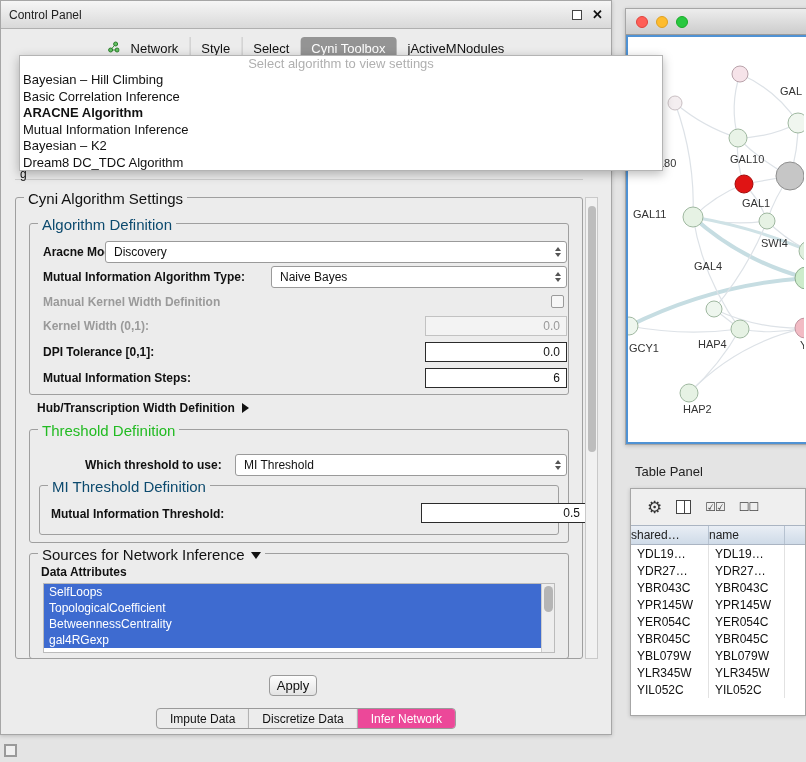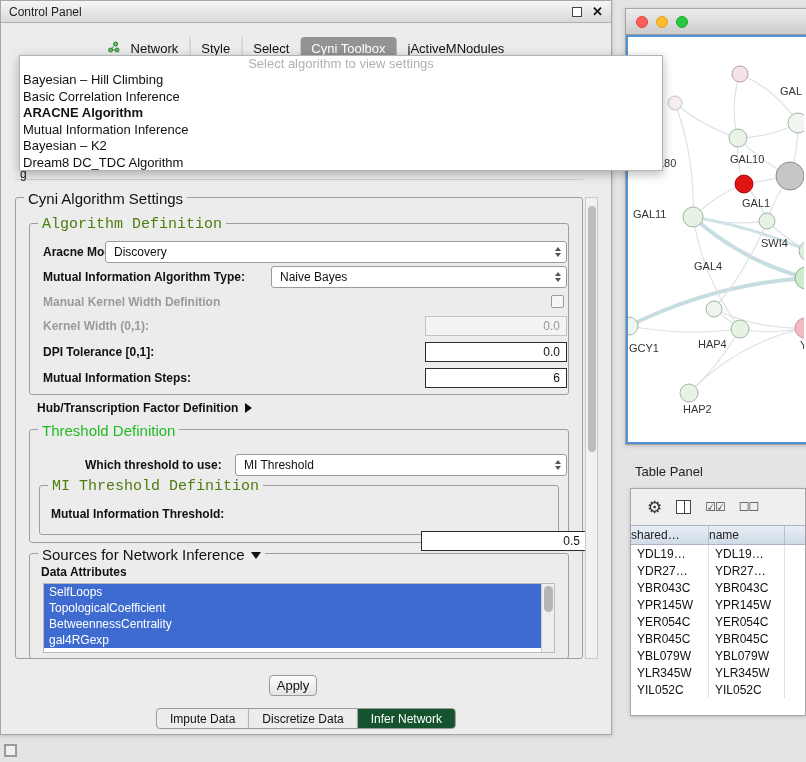--- a/index.html
+++ b/index.html
@@ -8,21 +8,21 @@
     position:relative; overflow:hidden;
     background:#e4e4e4;
     font-family:"Liberation Sans", sans-serif;
     font-size:12px; color:#111;
   }
   .abs { position:absolute; }
 
   
   .win { position:absolute; background:#ececec; border:1px solid #a6a6a6; box-shadow:0 1px 4px rgba(0,0,0,.18); }
   .titlebar {
-    position:absolute; left:0; right:0; top:0; height:22px;
+    position:absolute; left:0; right:0; top:0; height:28px;
     background:linear-gradient(#f6f6f6,#d9d9d9);
     border-bottom:1px solid #b0b0b0;
     display:flex; align-items:center; padding:0 8px; font-size:12px; color:#222;
   }
   .tb-icons { margin-left:auto; display:flex; align-items:center; gap:10px; }
   .float-ic { width:10px; height:10px; border:1.5px solid #444; background:#fff; }
   .close-ic { font-weight:bold; font-size:13px; color:#111; line-height:10px; }
 
   
   .ttabs { position:absolute; top:36px; left:50%; transform:translateX(-50%); display:flex; align-items:center; height:23px; }
@@ -38,21 +38,21 @@
     background:#fff; border:1px solid #b4b4b4; box-shadow:0 3px 10px rgba(0,0,0,.28);
     z-index:10; overflow:hidden;
   }
   .popup .ph { height:16px; line-height:16px; text-align:center; color:#b0b0b0; font-size:13px; }
   .algo-item { height:16.5px; line-height:16.5px; padding-left:3px; font-size:13px; color:#111; white-space:nowrap; }
   .algo-item.sel { font-weight:bold; }
 
   
   .grp { position:absolute; border:1px solid #9f9f9f; border-radius:3px; }
   .grp-lbl { position:absolute; top:-8px; left:8px; background:#ececec; padding:0 4px; font-size:15px; white-space:nowrap; }
-  .blue { color:#4d7c0f;font-family:Liberation Mono, monospace; }
+  .blue { color:#0c4a6e; }
   .green { color:#22bb22; }
 
   .bl { position:absolute; font-weight:bold; font-size:12px; white-space:nowrap; }
   .bl.dis { color:#9a9a9a; }
 
   
   .combo { position:absolute; height:22px; background:#fff; border:1px solid #9a9a9a; border-radius:3px;
            display:flex; align-items:center; padding:0 24px 0 8px; font-size:12px; }
   .arrows { position:absolute; right:5px; top:50%; transform:translateY(-50%);
             display:flex; flex-direction:column; align-items:center; gap:2px; }
@@ -78,21 +78,21 @@
   .v-scroll .thumb { position:absolute; left:2px; width:8px; background:#bdbdbd; border-radius:4px; }
 
   .btn { position:absolute; height:21px; border:1px solid #9a9a9a; border-radius:4px;
          background:linear-gradient(#fdfdfd,#e3e3e3); font-size:13px;
          display:flex; align-items:center; justify-content:center; }
 
   .btabs { position:absolute; top:707px; left:50%; transform:translateX(-50%);
            display:flex; border:1px solid #9a9a9a; border-radius:4px; overflow:hidden; background:#ececec; height:21px; }
   .btab { padding:0 13px; display:flex; align-items:center; font-size:12px; border-left:1px solid #b0b0b0; white-space:nowrap; }
   .btab:first-child { border-left:none; }
-  .btab.sel { background:#14532d; color:#fff; }
+  .btab.sel { background:#ec4899; color:#fff; }
 
   
   #net-win { left:625px; top:8px; width:200px; height:437px; background:#d8d8d8; }
   #net-title { height:26px; background:linear-gradient(#ededed,#cccccc); border-bottom:1px solid #9a9a9a;
                display:flex; align-items:center; padding:0 10px; gap:8px; }
   .tl { width:12px; height:12px; border-radius:50%; }
   .tl.red { background:#ff5f57; border:1px solid #e0443e; }
   .tl.yel { background:#febc2e; border:1px solid #dea123; }
   .tl.grn { background:#28c840; border:1px solid #1aab29; }
   #net-canvas { position:absolute; left:0; top:26px; right:0; bottom:0; background:#fff; border:2px solid #4f92d4; overflow:hidden; }
@@ -220,42 +220,42 @@
   <div class="field" style="left:424px;top:341px;width:142px;">
     <span>0.0</span>
   </div>
 
   <span class="bl" style="left:42px;top:370px;">Mutual Information Steps:</span>
   <div class="field" style="left:424px;top:367px;width:142px;">
     <span>6</span>
   </div>
 
   <div class="abs" style="left:36px;top:400px;display:flex;align-items:center;">
-    <span class="bl" style="position:static;">Hub/Transcription Factor Definition</span>
+    <span class="bl" style="position:static;">Hub/Transcription Width Definition</span>
     <span class="tri-right"></span>
   </div>
 
   <div class="grp" style="left:28px;top:428px;width:540px;height:114px;">
     <span class="grp-lbl green">Threshold Definition</span>
   </div>
 
   <span class="bl" style="left:84px;top:457px;">Which threshold to use:</span>
   <div class="combo" style="left:234px;top:453px;width:332px;">
     <span>MI Threshold</span>
     <span class="arrows">
         <i class="up"></i>
         <i class="dn"></i>
       </span>
   </div>
 
   <div class="grp" style="left:38px;top:484px;width:520px;height:50px;">
     <span class="grp-lbl blue">MI Threshold Definition</span>
   </div>
   <span class="bl" style="left:50px;top:506px;">Mutual Information Threshold:</span>
-  <div class="field" style="left:420px;top:502px;width:166px;margin-top:28px;">
+  <div class="field" style="left:420px;top:502px;width:166px;">
     <span>0.5</span>
   </div>
 
   <div class="grp" style="left:28px;top:552px;width:540px;height:106px;">
     <span class="grp-lbl" style="display:flex;align-items:center;">
       <span>Sources for Network Inference</span>
       <span class="tri-down"></span>
     </span>
   </div>
   <span class="bl" style="left:40px;top:564px;">Data Attributes</span>

